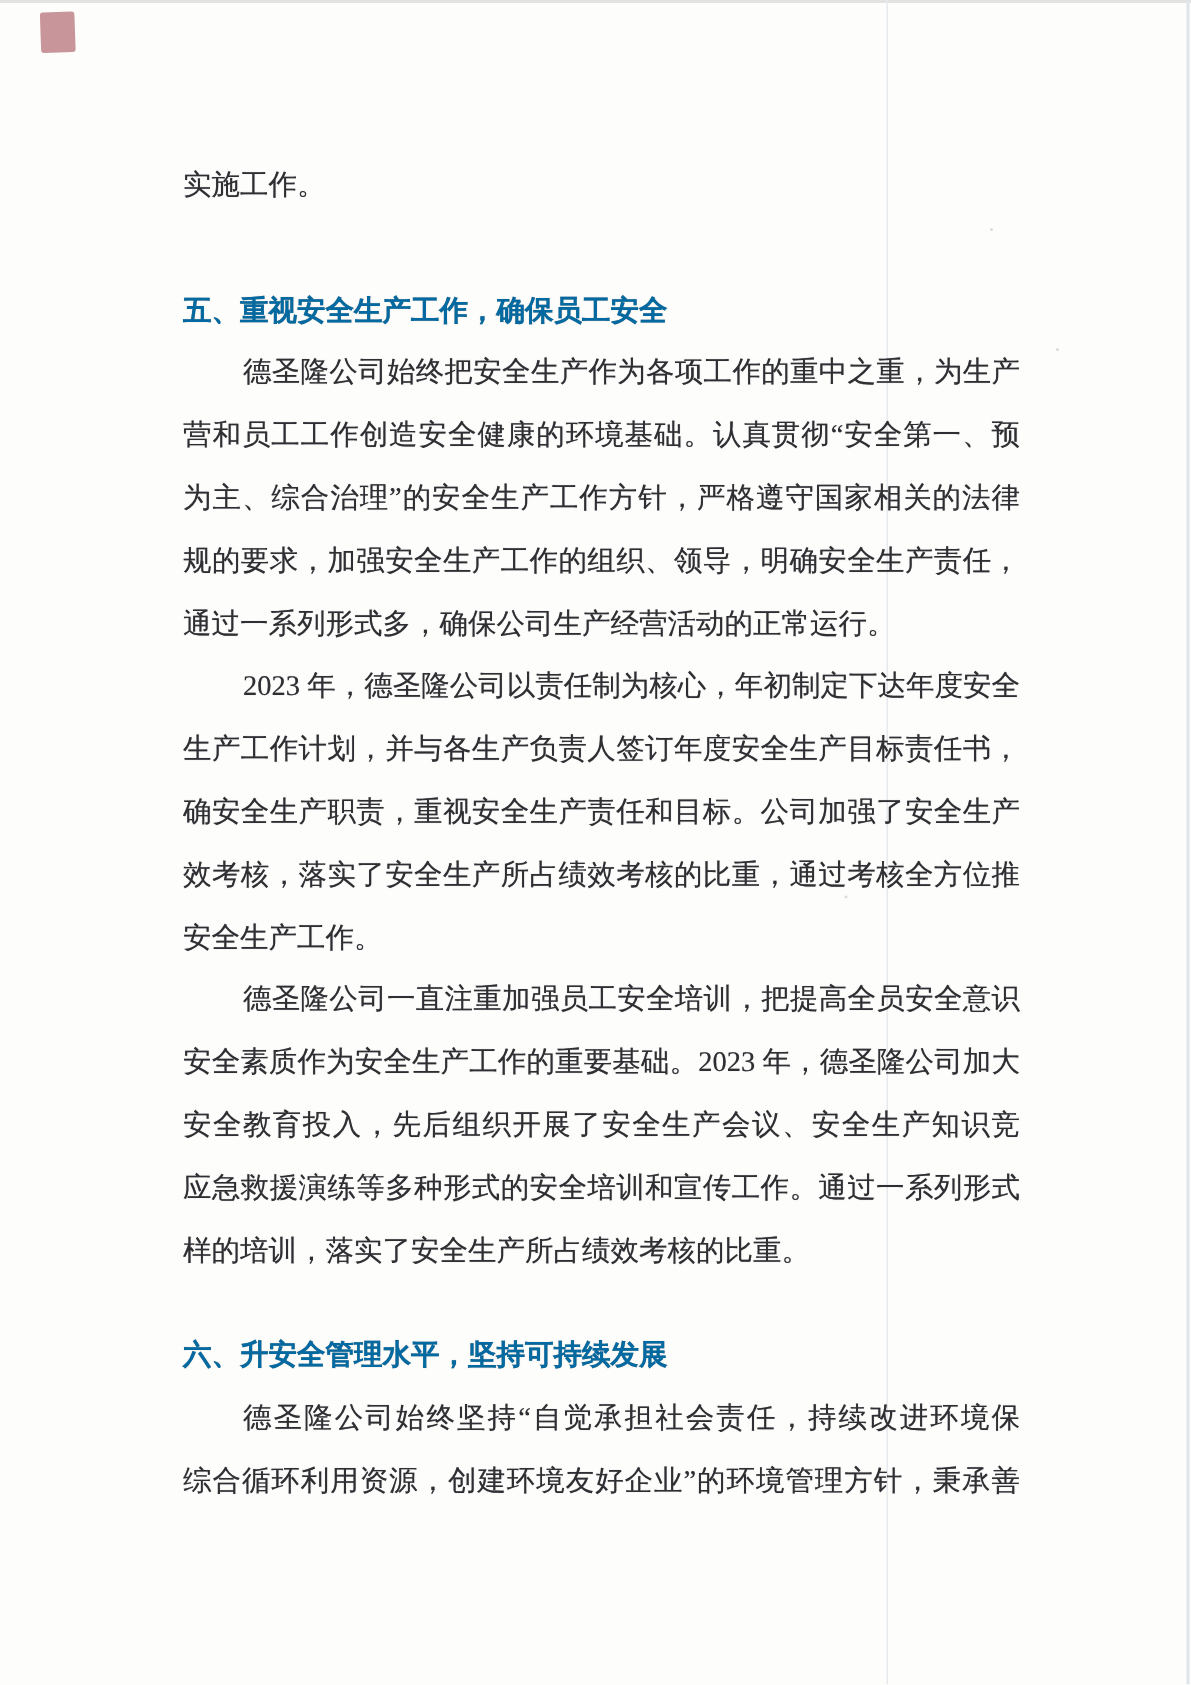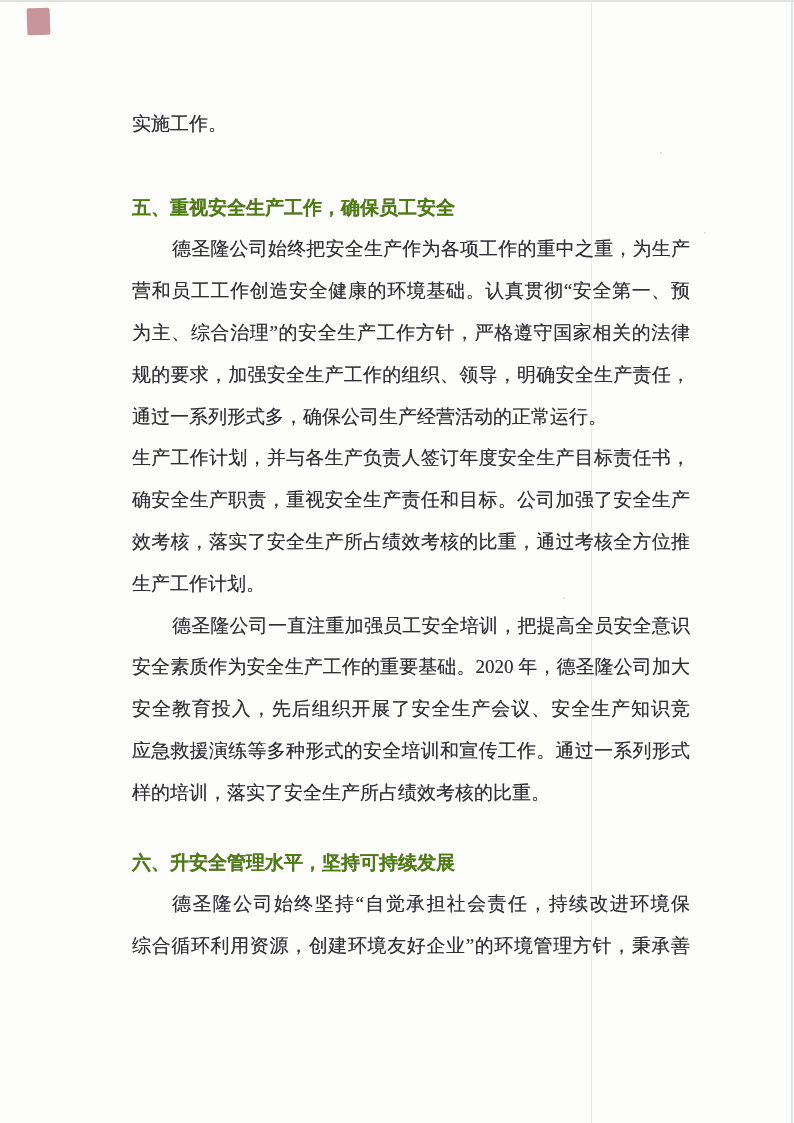--- a/index.html
+++ b/index.html
@@ -51,21 +51,21 @@
     border-radius: 50%;
     background: #d9dadb;
   }
   .speck.s1 { left: 660px; top: 152px; }
   .speck.s2 { left: 704px; top: 232px; }
   .speck.s3 { left: 563px; top: 597px; }
 
   
   .text-column {
     position: absolute;
-    left: 132px;
+    left: 122px;
     top: 103px;
     width: 558px;
     color: #2e2e33;
     font-size: 19px;
     text-shadow: 0 0 0.5px rgba(46,46,51,0.55);
   }
   .line {
     height: 41.8px;
     line-height: 41.8px;
     white-space: nowrap;
@@ -73,21 +73,21 @@
   .line.fill {
     white-space: normal;
     text-align: justify;
     text-align-last: justify;
     text-justify: inter-character;
     overflow: hidden;
   }
   .line.indent { text-indent: 40px; }
   .line.heading {
     font-weight: bold;
-    color: #4d7c0f;
+    color: #0369a1;
   }
   .spacer { height: 41.8px; }
   .spacer-small { height: 28px; }
 </style>
 </head>
 <body style="background: rgb(253, 253, 252);">
 
 <div class="page-top-edge" style="background: rgb(227, 227, 226);"></div>
 <div class="fold-line inner" style="background: rgb(231, 234, 236);"></div>
 <div class="edge-line" style="background: rgb(223, 229, 234);"></div>
@@ -103,27 +103,28 @@
   <div class="spacer"></div>
 
   <div class="line heading">五、重视安全生产工作，确保员工安全</div>
 
   <div class="line fill indent">德圣隆公司始终把安全生产作为各项工作的重中之重，为生产经</div>
   <div class="line fill">营和员工工作创造安全健康的环境基础。认真贯彻“安全第一、预防</div>
   <div class="line fill">为主、综合治理”的安全生产工作方针，严格遵守国家相关的法律法</div>
   <div class="line fill">规的要求，加强安全生产工作的组织、领导，明确安全生产责任，提</div>
   <div class="line">通过一系列形式多，确保公司生产经营活动的正常运行。</div>
 
+  <div class="line fill indent">2023 年，德圣隆公司以责任制为核心，年初制定下达年度安全</div>
   <div class="line fill">生产工作计划，并与各生产负责人签订年度安全生产目标责任书，明</div>
   <div class="line fill">确安全生产职责，重视安全生产责任和目标。公司加强了安全生产绩</div>
   <div class="line fill">效考核，落实了安全生产所占绩效考核的比重，通过考核全方位推动</div>
-  <div class="line">生产工作计划。</div>
+  <div class="line">安全生产工作。</div>
 
   <div class="line fill indent">德圣隆公司一直注重加强员工安全培训，把提高全员安全意识和</div>
-  <div class="line fill">安全素质作为安全生产工作的重要基础。2020 年，德圣隆公司加大</div>
+  <div class="line fill">安全素质作为安全生产工作的重要基础。2023 年，德圣隆公司加大</div>
   <div class="line fill">安全教育投入，先后组织开展了安全生产会议、安全生产知识竞赛、</div>
   <div class="line fill">应急救援演练等多种形式的安全培训和宣传工作。通过一系列形式多</div>
   <div class="line">样的培训，落实了安全生产所占绩效考核的比重。</div>
 
   <div class="spacer-small"></div>
 
   <div class="line heading">六、升安全管理水平，坚持可持续发展</div>
 
   <div class="line fill indent">德圣隆公司始终坚持“自觉承担社会责任，持续改进环境保护，</div>
   <div class="line fill">综合循环利用资源，创建环境友好企业”的环境管理方针，秉承善待</div>

